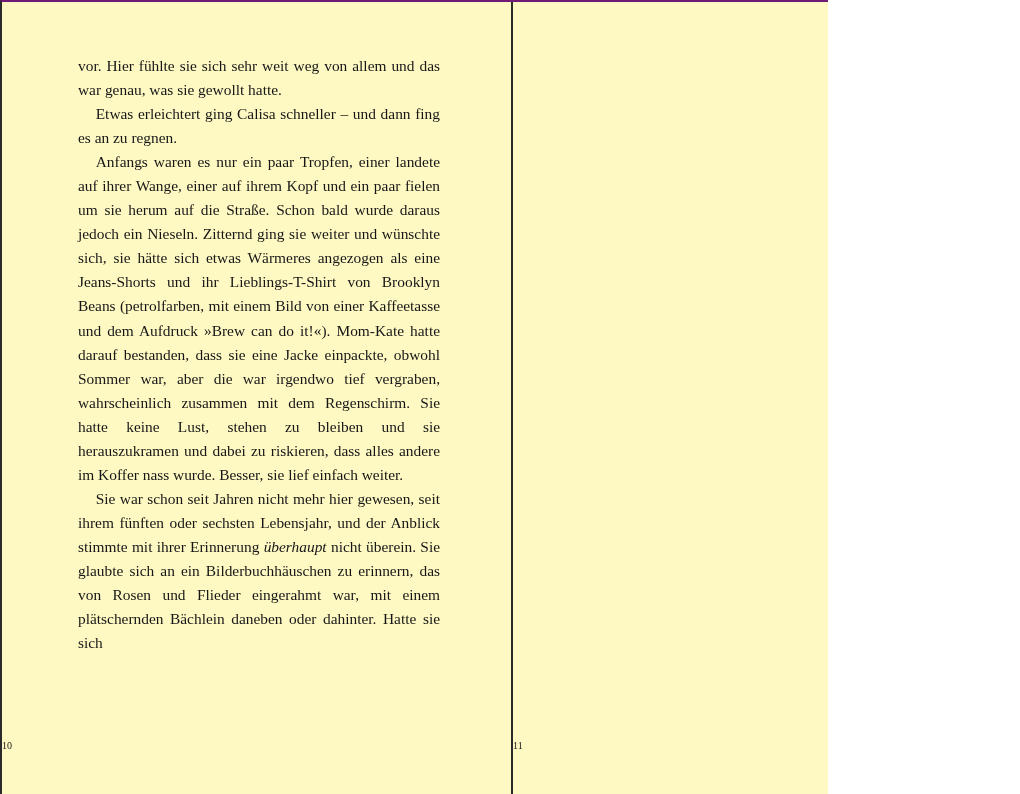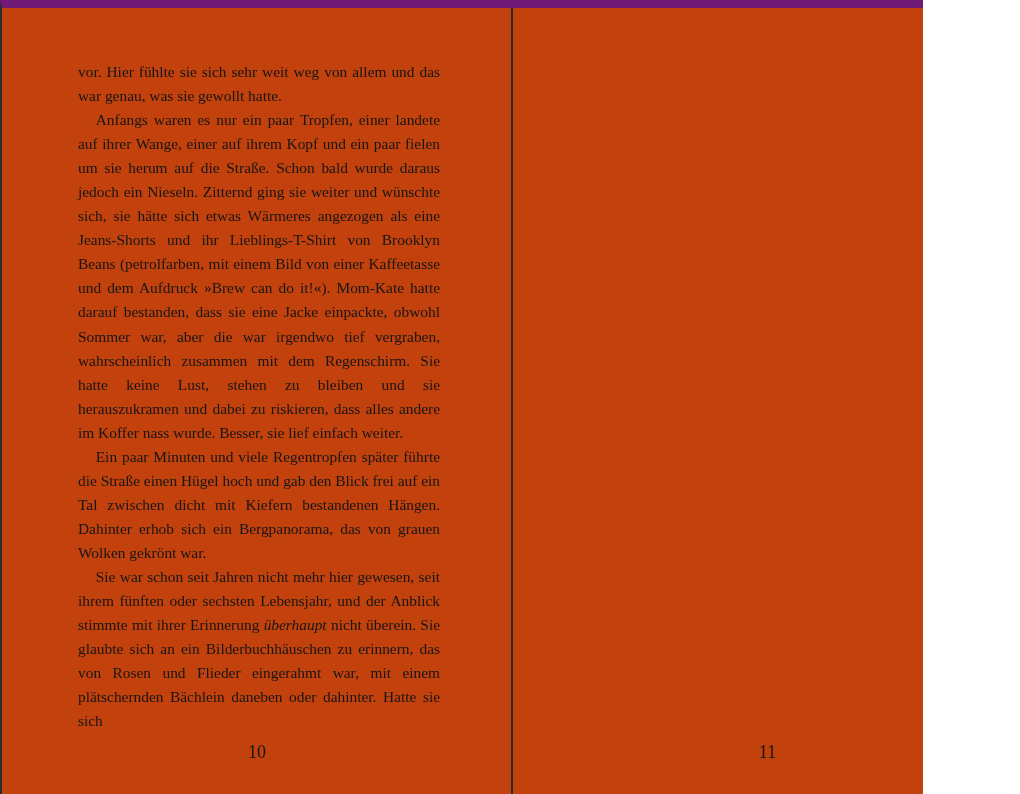--- a/index.html
+++ b/index.html
@@ -9,26 +9,26 @@
   }
   body {
     width: 1020px;
     height: 794px;
     font-family: "Liberation Serif", "DejaVu Serif", serif;
     color: #1a1a1a;
     overflow: hidden;
   }
   #spread {
     position: relative;
-    width: 923px;
+    width: 828px;
     height: 794px;
-    background: #c2410c;
+    background: #fef9c3;
     box-sizing: border-box;
     border-left: 2px solid #2b2b2e;
-    border-top: 8px solid #701a75;
+    border-top: 2px solid #701a75;
   }
   .spine {
     position: absolute;
     left: 509px;
     top: 0;
     width: 2px;
     height: 794px;
     background: #2b2b2e;
   }
   .page {
@@ -55,40 +55,40 @@
   p {
     margin: 0;
     text-indent: 1.15em;
   }
   p.noindent { text-indent: 0; }
   p i, p em { }
 
   .folio {
     position: absolute;
     top: 735px;
-    font-size: 18px;
+    font-size: 10px;
     line-height: 18px;
-    text-align: center;
+    text-align: left;
     color: #161616;
   }
   #page-left .folio  { left: 0;   width: 510px; }
   #page-right .folio { left: 0;   width: 509px; }
 </style>
 </head>
 <body>
 
 <div id="spread">
 
   <div class="spine"></div>
 
   <div class="page" id="page-left">
     <div class="text-block">
         <p class="noindent"><span>vor. Hier fühlte sie sich sehr weit weg von allem und das war genau, was sie gewollt hatte.</span></p>
+        <p><span>Etwas erleichtert ging Calisa schneller – und dann fing es an zu regnen.</span></p>
         <p><span>Anfangs waren es nur ein paar Tropfen, einer landete auf ihrer Wange, einer auf ihrem Kopf und ein paar fielen um sie herum auf die Straße. Schon bald wurde daraus jedoch ein Nieseln. Zitternd ging sie weiter und wünschte sich, sie hätte sich etwas Wärmeres angezogen als eine Jeans-Shorts und ihr Lieblings-T-Shirt von Brooklyn Beans (petrolfarben, mit einem Bild von einer Kaffeetasse und dem Aufdruck »Brew can do it!«). Mom-Kate hatte darauf bestanden, dass sie eine Jacke einpackte, obwohl Sommer war, aber die war irgendwo tief vergraben, wahrscheinlich zusammen mit dem Regenschirm. Sie hatte keine Lust, stehen zu bleiben und sie herauszukramen und dabei zu riskieren, dass alles andere im Koffer nass wurde. Besser, sie lief einfach weiter.</span></p>
-        <p><span>Ein paar Minuten und viele Regentropfen später führte die Straße einen Hügel hoch und gab den Blick frei auf ein Tal zwischen dicht mit Kiefern bestandenen Hängen. Dahinter erhob sich ein Bergpanorama, das von grauen Wolken gekrönt war.</span></p>
         <p><span>Sie war schon seit Jahren nicht mehr hier gewesen, seit ihrem fünften oder sechsten Lebensjahr, und der Anblick stimmte mit ihrer Erinnerung </span><i>überhaupt</i><span> nicht überein. Sie glaubte sich an ein Bilderbuchhäuschen zu erinnern, das von Rosen und Flieder eingerahmt war, mit einem plätschernden Bächlein daneben oder dahinter. Hatte sie sich</span></p>
       </div>
     <div class="folio">10</div>
   </div>
 
   <div class="page" id="page-right">
 
     <div class="folio">11</div>
   </div>
 

